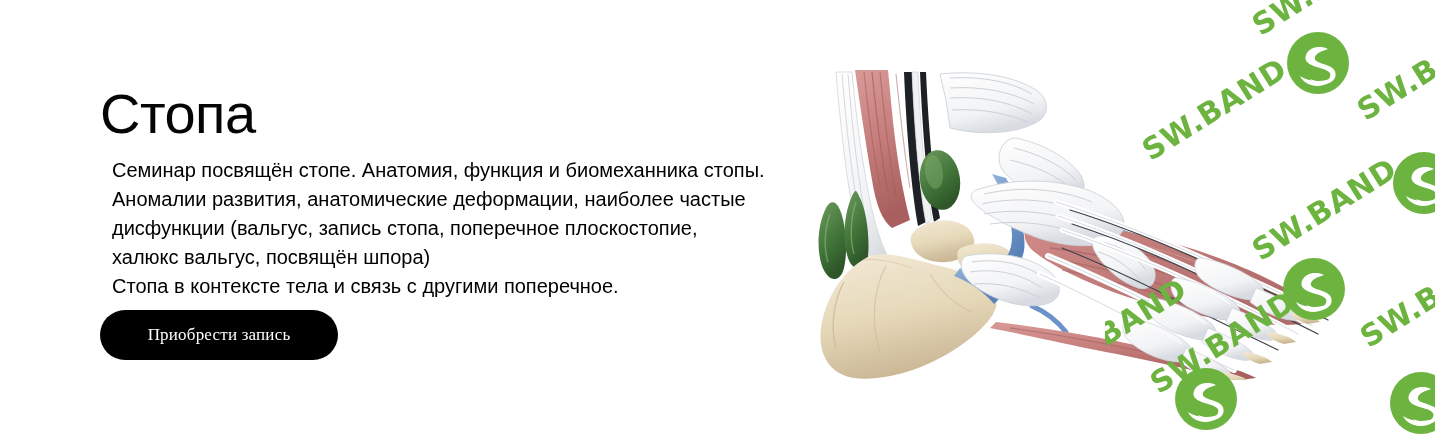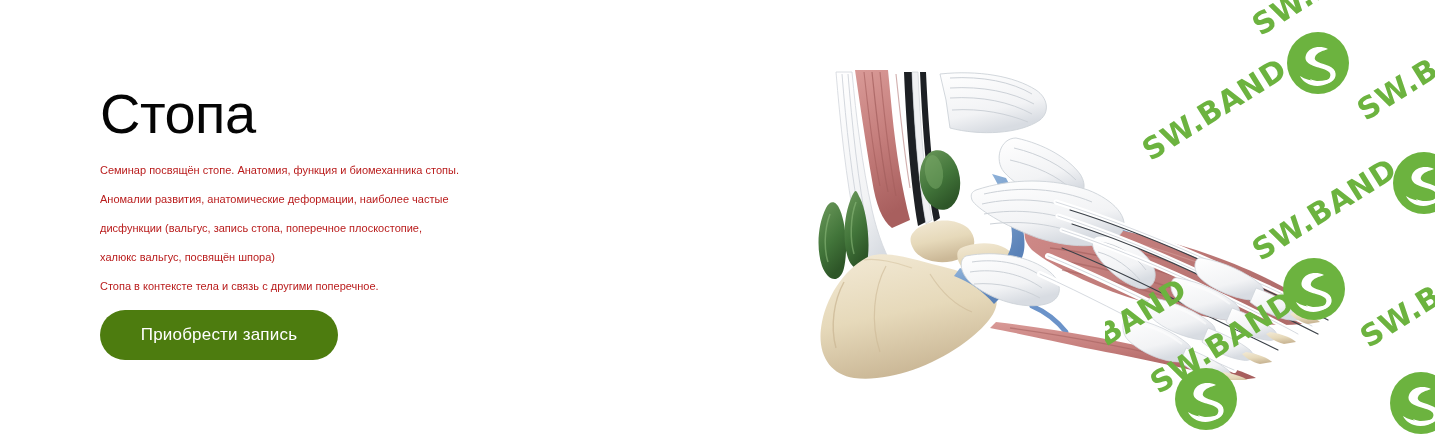--- a/index.html
+++ b/index.html
@@ -36,45 +36,45 @@
     font-size: 56px;
     line-height: 1.0;
     font-weight: 400;
     color: #050505;
     letter-spacing: -0.5px;
     margin: 0 0 14px 0;
     font-family: "Liberation Sans", "DejaVu Sans", sans-serif;
   }
 
   .hero-desc {
-    font-size: 11px;
+    font-size: 20px;
     line-height: 29px;
-    color: #b91c1c;
-    margin: 0;
+    color: #000000;
+    margin: 12px;
     font-weight: 400;
   }
   .hero-desc .line { display: block; white-space: nowrap; }
 
   .cta-wrap {
     position: absolute;
     left: 100px;
     top: 310px;
   }
   .cta-button {
     display: inline-flex;
     align-items: center;
     justify-content: center;
     width: 238px;
     height: 50px;
     border: none;
     border-radius: 25px;
-    background: #4d7c0f;
+    background: #000000;
     color: #ffffff;
     font-size: 17px;
-    font-family: Liberation Sans, sans-serif;
+    font-family: Liberation Serif, serif;
     letter-spacing: 0.2px;
     cursor: pointer;
     padding: 0;
   }
 
   
   .illustration {
     position: absolute;
     left: 800px;
     top: 60px;

